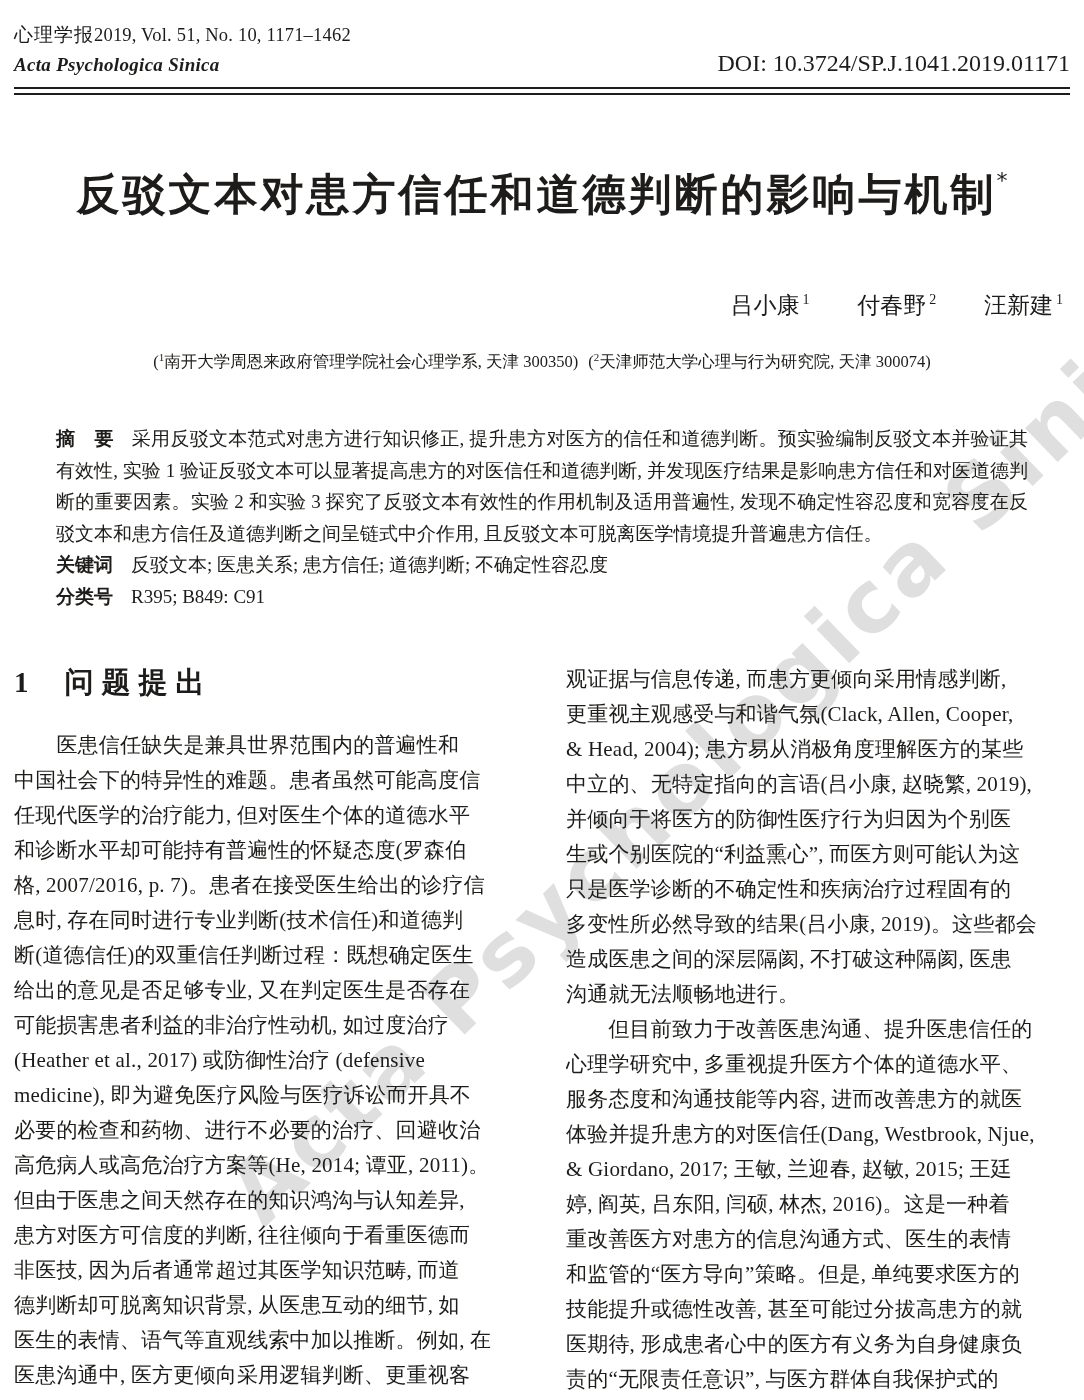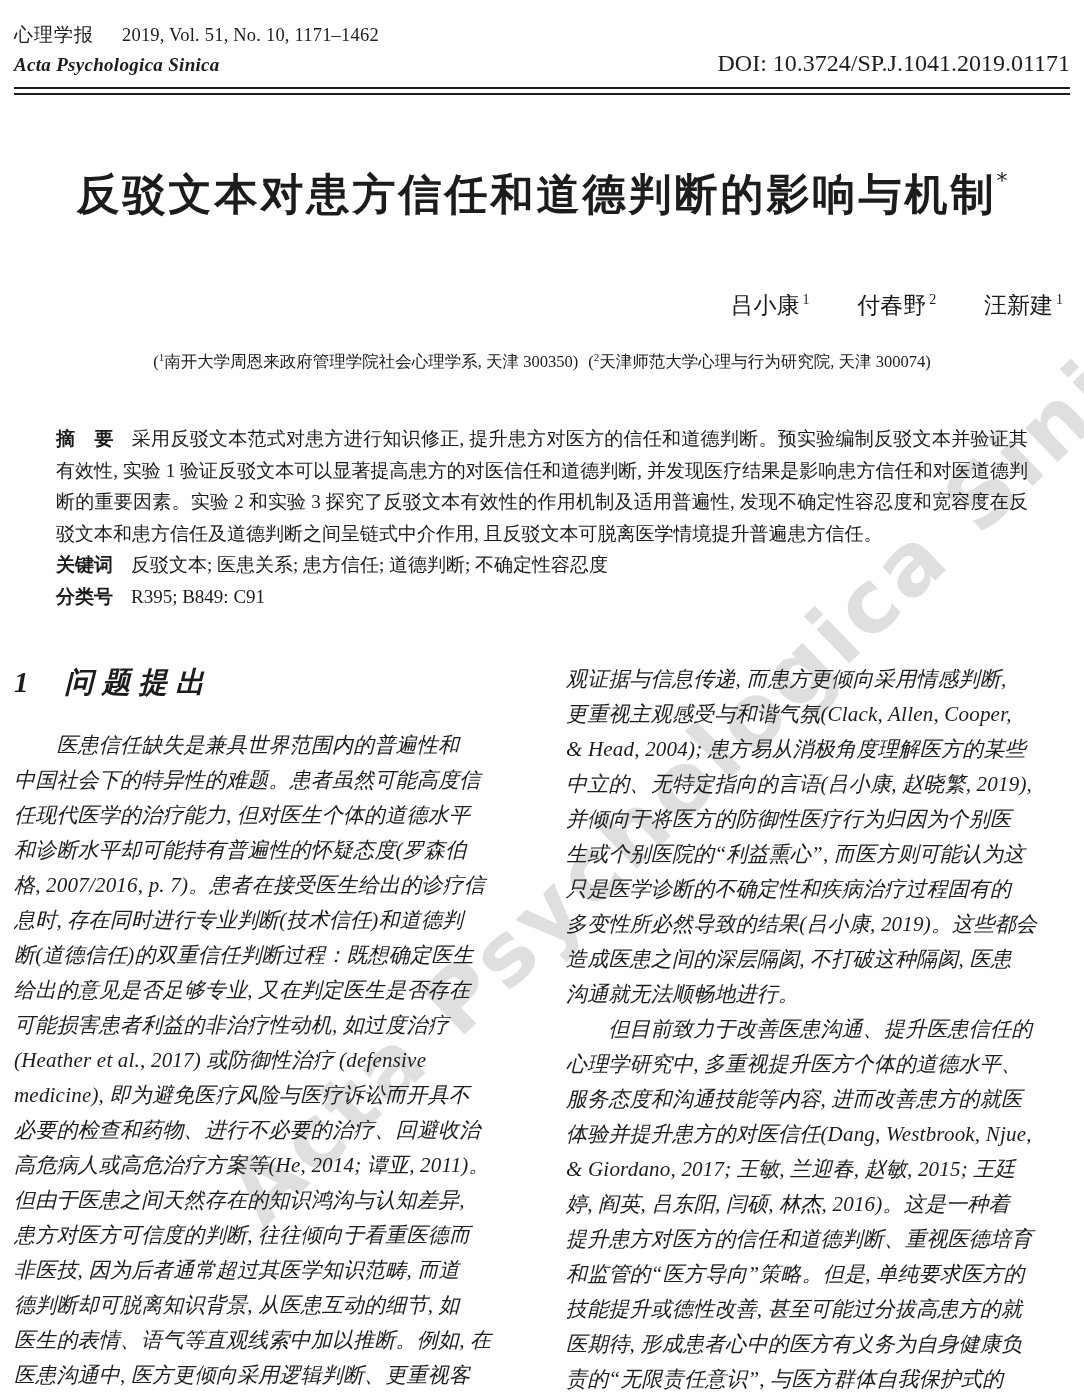--- a/index.html
+++ b/index.html
@@ -15,21 +15,21 @@
     white-space:nowrap;
     font-family:"DejaVu Sans","Liberation Sans",sans-serif;
     font-weight:700;font-size:86px;letter-spacing:5px;
     color:rgba(110,110,110,0.22);
     transform:rotate(-44deg);transform-origin:50% 50%;
     user-select:none;pointer-events:none;
   }
   
   .header{padding:22px 14px 0 14px;}
   .hrow1{display:flex;align-items:baseline;height:26px;font-size:19px;}
-  .journal-cn{letter-spacing:1px;margin-right:28px;}
+  .journal-cn{letter-spacing:1px;}
   .issue-info{font-size:18.5px;letter-spacing:0.2px;}
   .hrow2{display:flex;justify-content:space-between;align-items:baseline;height:26px;margin-top:2px;}
   .journal-en{font-weight:700;font-style:italic;font-size:19px;letter-spacing:0.3px;}
   .doi{font-size:24px;}
   .double-rule{margin:11px 0 0 0;height:4px;border-top:2px solid #1d1c1a;border-bottom:2px solid #1d1c1a;}
   
   .paper-title{
     margin-top:64px;text-align:center;
     font-family:"DejaVu Sans","Liberation Sans",sans-serif;
     font-weight:700;font-size:43px;line-height:56px;letter-spacing:3px;
@@ -45,21 +45,21 @@
   .affil sup{font-size:11px;}
   
   .abstract-block{margin:46px 56px 0 56px;font-size:19px;line-height:31.5px;text-align:justify;}
   .lbl{
     font-family:"DejaVu Sans","Liberation Sans",sans-serif;
     font-weight:700;margin-right:18px;
   }
   .kv-row{margin:0 56px;font-size:19px;line-height:31.5px;}
   
   .columns{display:flex;gap:48px;margin:50px 14px 0 14px;}
-  .col{width:504px;font-style:italic;}
+  .col{width:504px;}
   .section-heading{height:40px;line-height:40px;margin-bottom:26px;font-weight:700;font-size:29px;}
   .section-heading .num{margin-right:36px;}
   .section-heading .st{letter-spacing:8px;}
   
   .bodyline{
     height:35px;line-height:35px;font-size:21px;
     white-space:nowrap;overflow:hidden;letter-spacing:0.2px;
   }
 </style>
 </head>
@@ -151,21 +151,21 @@
           <div class="bodyline">只是医学诊断的不确定性和疾病治疗过程固有的</div>
           <div class="bodyline">多变性所必然导致的结果(吕小康, 2019)。这些都会</div>
           <div class="bodyline">造成医患之间的深层隔阂, 不打破这种隔阂, 医患</div>
           <div class="bodyline">沟通就无法顺畅地进行。</div>
           <div class="bodyline">　　但目前致力于改善医患沟通、提升医患信任的</div>
           <div class="bodyline">心理学研究中, 多重视提升医方个体的道德水平、</div>
           <div class="bodyline">服务态度和沟通技能等内容, 进而改善患方的就医</div>
           <div class="bodyline">体验并提升患方的对医信任(Dang, Westbrook, Njue,</div>
           <div class="bodyline">&amp; Giordano, 2017; 王敏, 兰迎春, 赵敏, 2015; 王廷</div>
           <div class="bodyline">婷, 阎英, 吕东阳, 闫硕, 林杰, 2016)。这是一种着</div>
-          <div class="bodyline">提升患方对医方的信任和道德判断、重视医德培育</div>
+          <div class="bodyline">重改善医方对患方的信息沟通方式、医生的表情</div>
           <div class="bodyline">和监管的“医方导向”策略。但是, 单纯要求医方的</div>
           <div class="bodyline">技能提升或德性改善, 甚至可能过分拔高患方的就</div>
           <div class="bodyline">医期待, 形成患者心中的医方有义务为自身健康负</div>
           <div class="bodyline">责的“无限责任意识”, 与医方群体自我保护式的</div>
         </div>
     </div>
 
   </div>
 </div>
 

